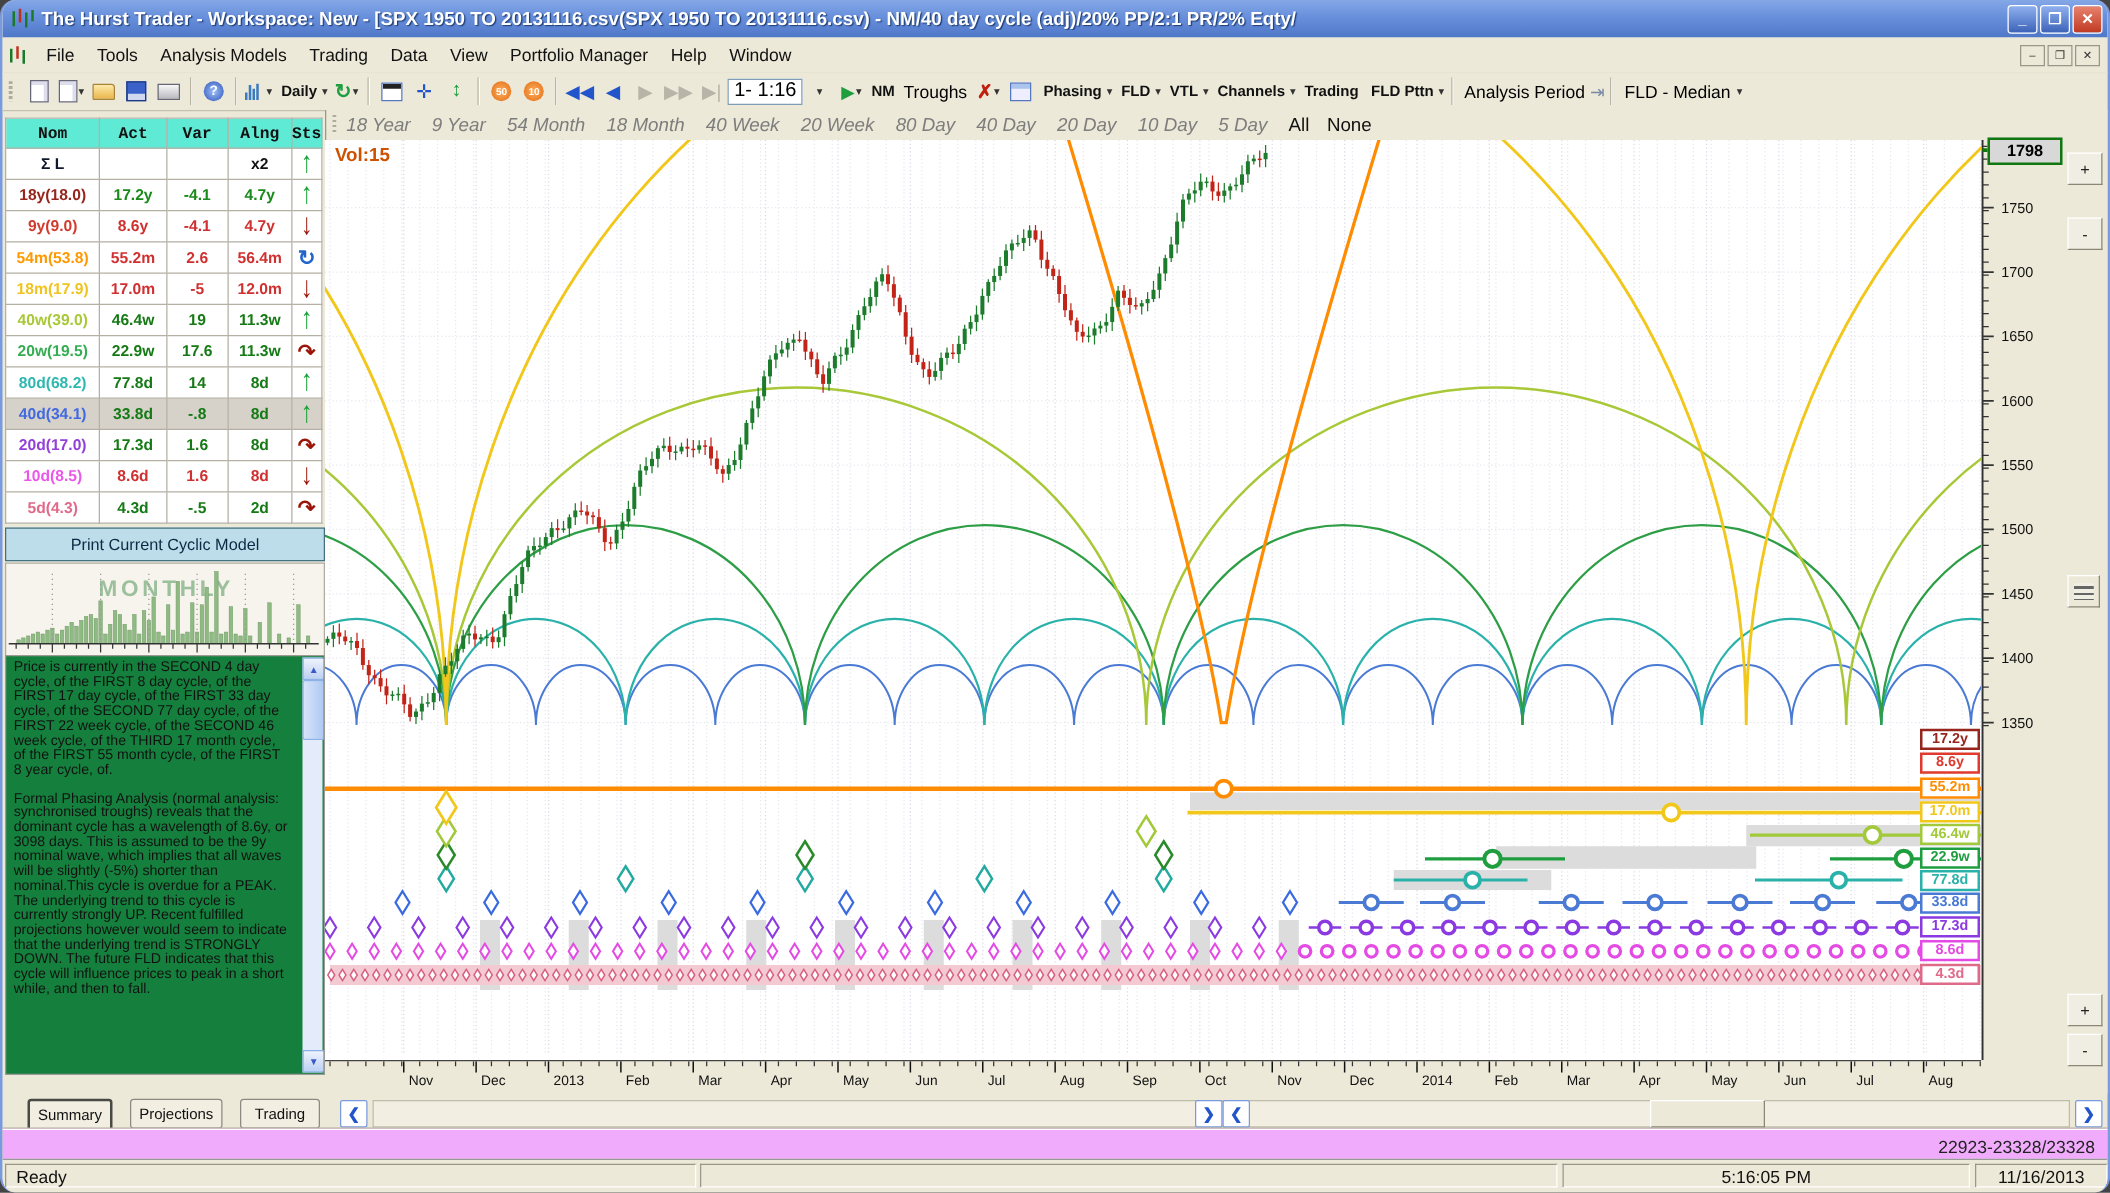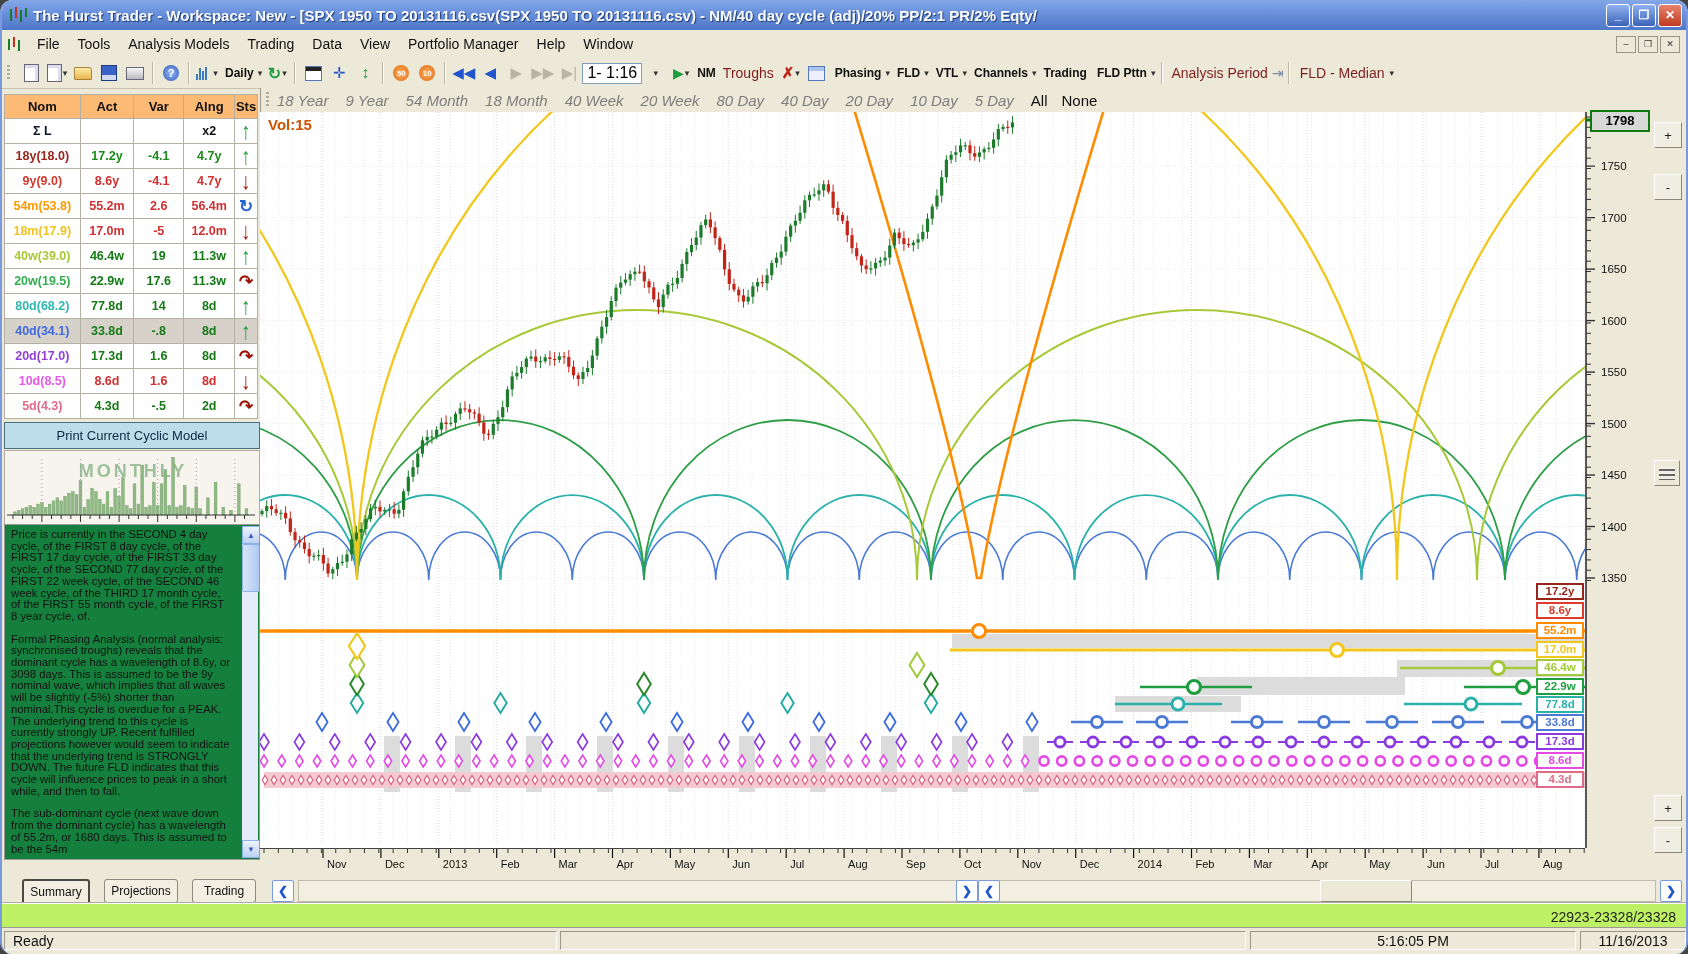--- a/index.html
+++ b/index.html
@@ -13,37 +13,37 @@
   
   #menubar{left:0;top:30px;width:100%;height:28px;background:#ece9d8;display:flex;align-items:center;border-bottom:1px solid #d8d4c4;}
   .menuitem{padding:3px 9px;font-size:14px;color:#111;}
   .mdibtn{width:18px;height:15px;border:1px solid #9a968a;background:#ece9d8;font-size:9px;display:flex;align-items:center;justify-content:center;margin-left:2px;color:#333;}
   
   #toolbar{left:0;top:58px;width:100%;height:30px;background:#ece9d8;display:flex;align-items:center;border-bottom:1px solid #c6c2b2;}
   .tbtn{height:24px;min-width:22px;display:flex;align-items:center;justify-content:center;font-size:14px;margin:0 1px;border:1px solid transparent;border-radius:2px;}
   .tsep{width:1px;height:22px;background:#b8b4a4;border-right:1px solid #fff;margin:0 4px;}
   .ddarrow{font-size:9px;color:#333;margin-left:1px;}
   .tlabel{font-size:12px;font-weight:bold;color:#111;padding:0 3px;}
-  .tlabel2{font-size:14px;color:#7f1d1d;padding:0 4px;}
+  .tlabel2{font-size:14px;color:#000000;padding:0 4px;}
   .pageicon{width:13px;height:16px;background:#fff;border:1px solid #667;box-shadow:inset -3px 3px 0 #dde;}
   .foldericon{width:16px;height:11px;background:linear-gradient(#ffe9a8,#e8b64c);border:1px solid #a8833a;border-radius:1px 3px 1px 1px;}
   .floppyicon{width:14px;height:14px;background:#3a62c8;border:1px solid #1c3a80;box-shadow:inset 0 -5px 0 #cfd8ee;}
   .printicon{width:16px;height:11px;background:linear-gradient(#f8f8f8,#b8b8c0);border:1px solid #667;}
   .helpicon{width:16px;height:16px;border-radius:50%;background:radial-gradient(#9fc0f8,#2a52b8);color:#fff;font-size:11px;font-weight:bold;display:flex;align-items:center;justify-content:center;}
   .charticon{width:16px;height:14px;display:flex;align-items:flex-end;gap:1px;}
   .charticon i{display:block;width:2px;background:#3a7ac0;}
   .numicon{width:16px;height:16px;border-radius:50%;background:radial-gradient(#ffb060,#e06a10);color:#fff;font-size:8px;font-weight:bold;display:flex;align-items:center;justify-content:center;}
   .navblue{color:#2255cc;font-size:15px;}
   .navgrey{color:#b8b4a8;font-size:15px;}
   .combo{background:#fff;border:1px solid #7f9db9;height:19px;display:flex;align-items:center;font-size:16px;padding:0 4px;}
   .gridicon{width:15px;height:13px;background:#eef;border:1px solid #5577bb;box-shadow:inset 0 4px 0 #aac4ee;}
   
   #cycletable{left:2px;top:94px;width:254px;border-collapse:collapse;background:#fff;}
   #cycletable td,#cycletable th{border:1px solid #b4b0a4;font-size:12.5px;text-align:center;height:24px;padding:0;}
-  #cycletable th{font-size:13px;color:#111;background:#fdba74;height:23px;}
+  #cycletable th{font-size:13px;color:#111;background:#5eead4;height:23px;font-family:Liberation Mono, monospace;}
   #cycletable td.b{font-weight:bold;}
   tr.hl td{background:#d6d2ca;}
   .stsup{color:#1aa038;font-size:19px;font-weight:bold;display:inline-block;transform:scaleY(1.25);}
   .stsdown{color:#9c1408;font-size:19px;font-weight:bold;display:inline-block;transform:scaleY(1.25);}
   .ststurn{color:#2266cc;font-size:17px;font-weight:bold;}
   .stsarc{color:#9c1408;font-size:17px;font-weight:bold;}
   #printbtn{left:2px;top:422px;width:254px;height:25px;background:#bcdde9;border:1px solid #45707e;font-size:13px;color:#0c2a44;display:flex;align-items:center;justify-content:center;}
   #histo{left:2px;top:450px;width:254px;height:84px;background:#f6f4ec;border:1px solid #b0aca0;}
   #textpanel{left:2px;top:524px;width:254px;height:334px;background:#15803d;border:1px solid #9a9a96;overflow:hidden;}
   #texts{position:absolute;left:6px;top:4px;width:222px;font-size:11.3px;line-height:11.7px;color:#111;}
@@ -65,21 +65,21 @@
   
   #dateaxis{left:258px;top:848px;width:1325px;height:27px;background:#ece9d8;border-top:1px solid #444;}
   #priceaxis{left:1583px;top:88px;width:67px;height:787px;background:#ece9d8;}
   #curprice{left:1588px;top:110px;width:56px;height:18px;background:#d8d8d8;border:2px solid #117711;font-size:13px;font-weight:bold;text-align:center;line-height:18px;z-index:7;}
   #rightstrip{left:1650px;top:88px;width:36px;height:787px;background:#ece9d8;}
   .rsbtn{position:absolute;left:2px;width:26px;height:24px;background:#f0eee2;border:1px solid;border-color:#fff #8a8678 #8a8678 #fff;font-size:13px;color:#222;display:flex;align-items:center;justify-content:center;}
   .hamb{background:repeating-linear-gradient(#f0eee2 0 3px,#666 3px 5px) content-box;padding:5px 4px;box-sizing:border-box;}
   
   .hsbtrack{position:absolute;top:880px;height:20px;background:#f2efe2;border:1px solid #c0bcac;}
   .hsbslider{position:absolute;top:880px;height:20px;background:#ece9d8;border:1px solid;border-color:#fff #8a8678 #8a8678 #fff;}
-  #rangerow{left:0;top:903px;width:100%;height:24px;background:#bef264;border-top:1px solid #fff;box-shadow:0 -1px 0 #b0ac9c;}
+  #rangerow{left:0;top:903px;width:100%;height:24px;background:#f0abfc;border-top:1px solid #fff;box-shadow:0 -1px 0 #b0ac9c;}
   #rangetext{position:absolute;right:10px;top:5px;font-size:14px;color:#222;}
   #statusbar{left:0;top:927px;width:100%;height:27px;background:#ece9d8;border-top:1px solid #999;}
   .sunk{position:absolute;top:3px;height:19px;border:1px solid;border-color:#9a968a #fff #fff #9a968a;font-size:14px;color:#111;display:flex;align-items:center;padding:0 8px;box-sizing:border-box;}
 </style>
 </head>
 <body>
 
 <div id="app">
 
   <div class="abs" id="titlebar">
@@ -432,21 +432,20 @@
         <line x1="220.23" y1="64" x2="220.23" y2="68" stroke="#333" stroke-width="1"></line>
         <line x1="229.88" y1="64" x2="229.88" y2="71" stroke="#333" stroke-width="1"></line>
         <line x1="229.88" y1="8" x2="229.88" y2="64" stroke="#999" stroke-dasharray="1,3"></line>
         <text x="229.88" y="80" text-anchor="middle" fill="#222" font-size="9" font-family="Liberation Sans, sans-serif">120</text>
         <line x1="239.53" y1="64" x2="239.53" y2="68" stroke="#333" stroke-width="1"></line>
       </svg></div>
   <div class="abs" id="textpanel">
     <div id="texts">
       <p>Price is currently in the SECOND 4 day cycle, of the FIRST 8 day cycle, of the FIRST 17 day cycle, of the FIRST 33 day cycle, of the SECOND 77 day cycle, of the FIRST 22 week cycle, of the SECOND 46 week cycle, of the THIRD 17 month cycle, of the FIRST 55 month cycle, of the FIRST 8 year cycle, of.</p>
       <p>Formal Phasing Analysis (normal analysis: synchronised troughs) reveals that the dominant cycle has a wavelength of 8.6y, or 3098 days. This is assumed to be the 9y nominal wave, which implies that all waves will be slightly (-5%) shorter than nominal.This cycle is overdue for a PEAK. The underlying trend to this cycle is currently strongly UP. Recent fulfilled projections however would seem to indicate that the underlying trend is STRONGLY DOWN. The future FLD indicates that this cycle will influence prices to peak in a short while, and then to fall.</p>
-      <p>The sub-dominant cycle (next wave down from the dominant cycle) has a wavelength of 55.2m, or 1680 days. This is assumed to be the 54m</p>
     </div>
     <div class="vscroll">
       <div class="sbtn" style="top:0">▲</div>
       <div class="sthumb"></div>
       <div class="sbtn" style="bottom:0;top:auto">▼</div>
     </div>
   </div>
   <div class="tab active" style="left:20px;width:64px">
       <span>Summary</span>
     </div>

